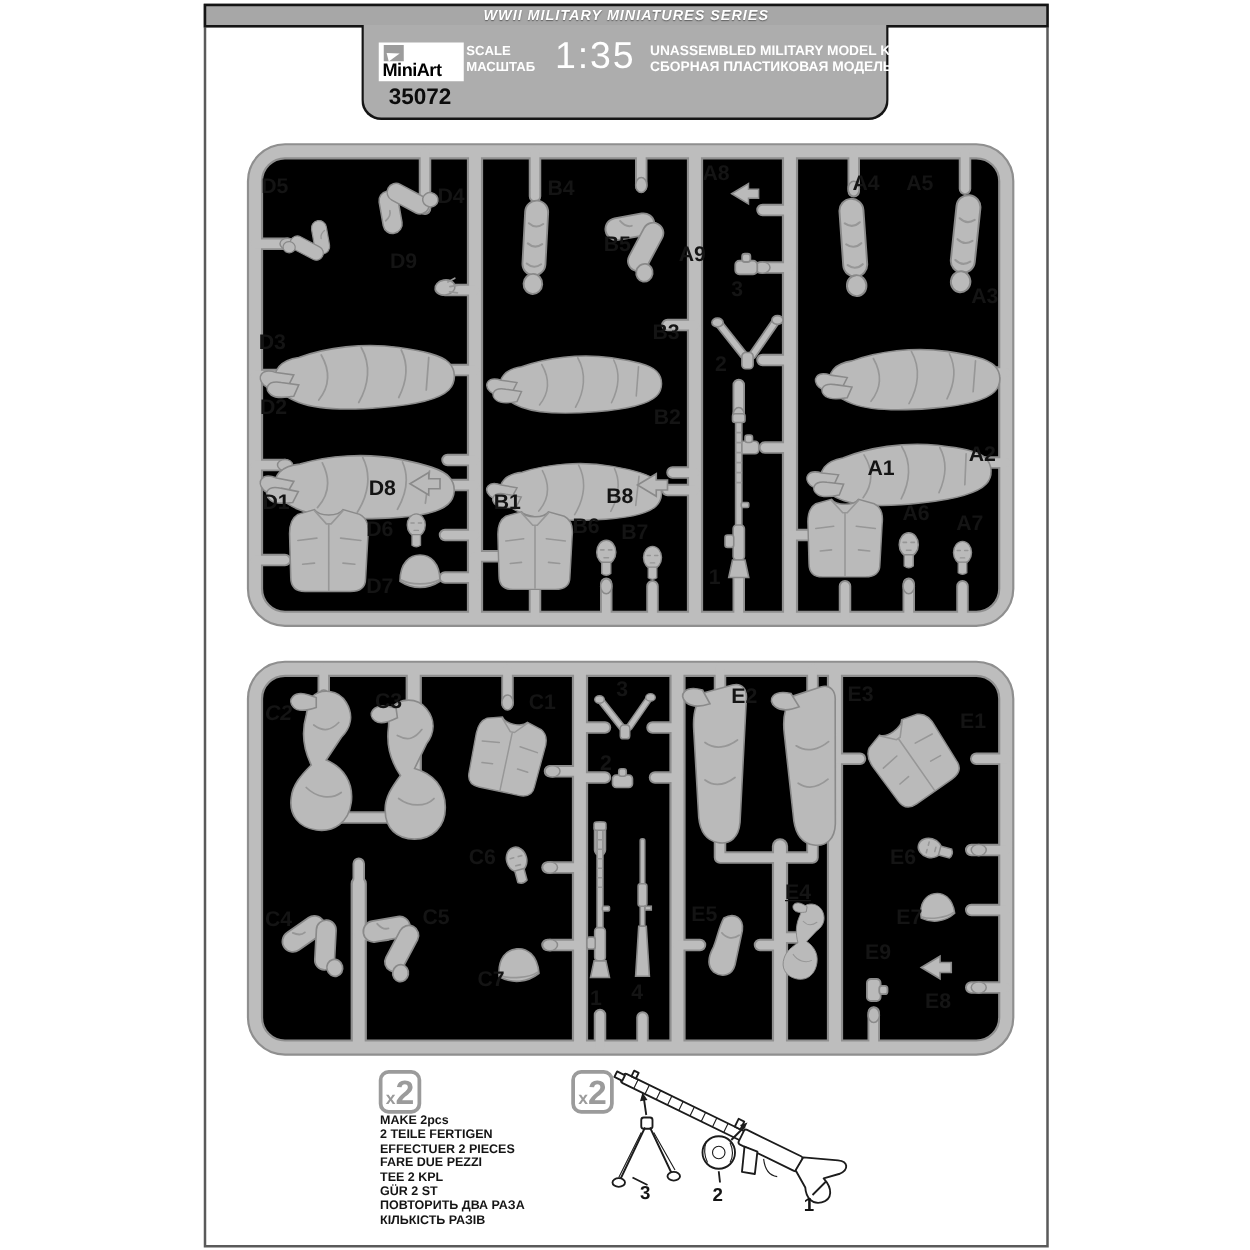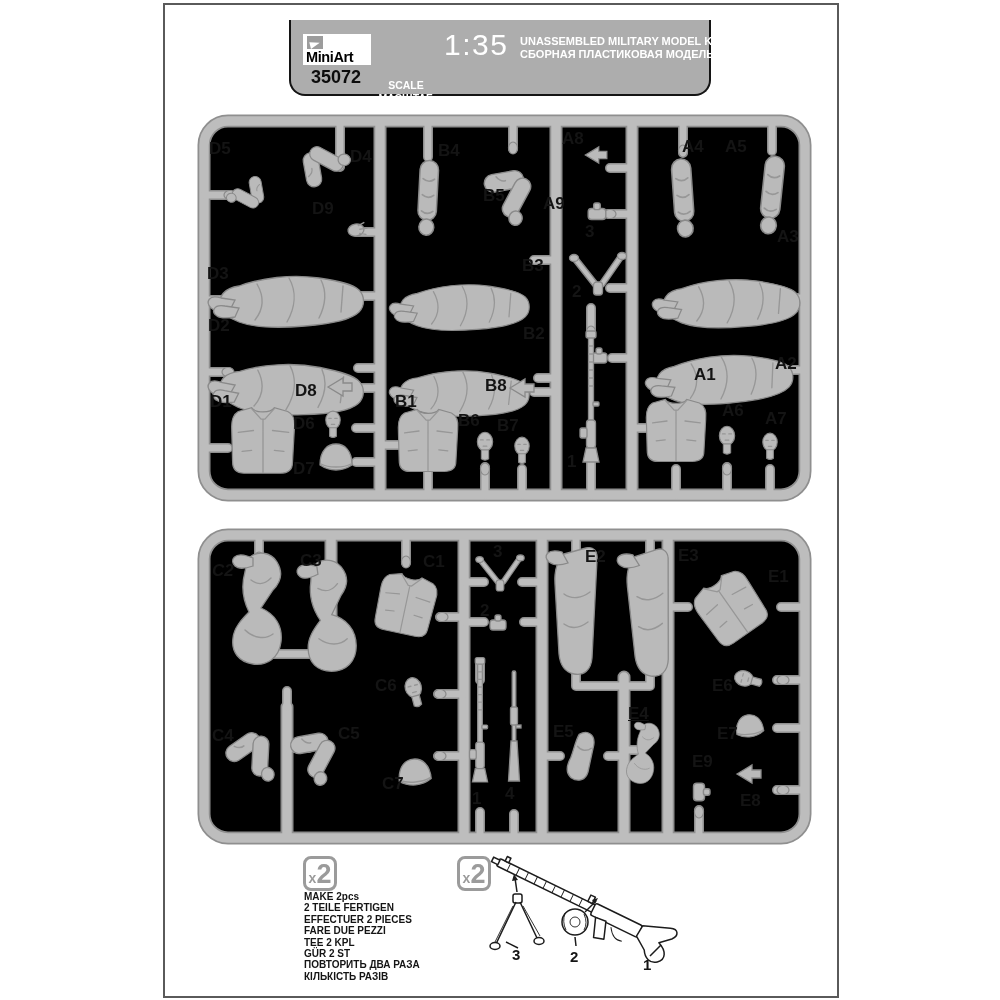--- a/index.html
+++ b/index.html
@@ -14,22 +14,22 @@
   
   .hdrbox{position:absolute;left:124px;top:15px;width:422px;height:76px;background:#adadad;
           border:2px solid #141414;border-top:none;border-radius:0 0 16px 16px;box-sizing:border-box;}
   .logo{position:absolute;left:12px;top:14px;width:68px;height:31px;background:#ffffff;}
   .logo .mark{position:absolute;left:4px;top:2px;width:16px;height:13px;background:#9c9c9c;}
   .logo .mark:after{content:"";position:absolute;left:3px;top:5px;width:0;height:0;
           border-left:10px solid #ffffff;border-top:3px solid transparent;border-bottom:4px solid transparent;
           transform:rotate(-14deg);}
   .logo .word{position:absolute;left:3px;bottom:0px;font-size:14.5px;font-weight:bold;color:#000;
           letter-spacing:-.4px;}
-  .scalelbl{position:absolute;left:82px;top:15px;width:66px;text-align:center;color:#fff;font-weight:bold;
-          font-size:10.5px;line-height:13px;margin-top:44px;}
+  .scalelbl{position:absolute;left:82px;top:15px;width:66px;text-align:left;color:#fff;font-weight:bold;
+          font-size:10.5px;line-height:13px;}
   .scaleval{position:absolute;left:153px;top:8px;color:#fff;font-weight:normal;font-size:30px;letter-spacing:1.5px;}
   .kittype{position:absolute;left:229px;top:15px;color:#fff;font-weight:bold;font-size:11px;line-height:13px;
           white-space:nowrap;}
   .code{position:absolute;left:10px;top:47px;width:70px;text-align:center;font-size:18px;font-weight:bold;color:#0c0c0c;}
   .title{position:absolute;left:90px;top:45px;width:324px;text-align:center;font-size:22px;font-weight:bold;
           color:#0c0c0c;white-space:nowrap;letter-spacing:-.2px;}
   
   .sprue{position:absolute;width:620px;}
   .sprue svg{position:absolute;left:0;top:0;}
   .sprue-top{left:28px;top:105px;height:395px;}
@@ -138,20 +138,23 @@
     </g>
     <g id="p-eq">
       <path d="M-6,-22 C2,-28 10,-24 10,-14 L8,14 C7,22 0,26 -8,22 C-14,18 -14,10 -11,2 C-9,-6 -9,-14 -6,-22 Z"></path>
       <path class="crease" d="M-6,-10 C-2,-6 4,-6 8,-10"></path>
     </g>
   </defs>
 </svg>
 
 <div class="sheet">
 
+  <div class="topbar">
+    <span>WWII MILITARY MINIATURES SERIES</span>
+  </div>
 
   <div class="hdrbox">
     <div class="logo">
       <div class="mark"></div>
       <div class="word">MiniArt</div>
     </div>
     <div class="scalelbl">
       <div>SCALE</div>
       <div>МАСШТАБ</div>
     </div>
@@ -233,21 +236,21 @@
         <span class="plabel" style="left: 392px; top: 113px;">3</span>
         <span class="plabel" style="left: 584px; top: 118px;">A3</span>
         <span class="plabel" style="left: 14px; top: 155px;">D3</span>
         <span class="plabel" style="left: 329px; top: 147px;">B3</span>
         <span class="plabel" style="left: 379px; top: 173px;">2</span>
         <span class="plabel" style="left: 15px; top: 207px;">D2</span>
         <span class="plabel" style="left: 330px; top: 215px;">B2</span>
         <span class="plabel" style="left: 582px; top: 245px;">A2</span>
         <span class="plabel" style="left: 374px; top: 343px;">1</span>
         <span class="plabel" style="left: 102px; top: 272px;">D8</span>
-        <span class="plabel" style="left: 292px; top: 267px; text-align: center;">B8</span>
+        <span class="plabel" style="left: 292px; top: 278px; text-align: center;">B8</span>
         <span class="plabel" style="left: 17px; top: 283px;">D1</span>
         <span class="plabel" style="left: 100px; top: 305px;">D6</span>
         <span class="plabel" style="left: 100px; top: 350px;">D7</span>
         <span class="plabel" style="left: 202px; top: 283px;">B1</span>
         <span class="plabel" style="left: 265px; top: 302px;">B6</span>
         <span class="plabel" style="left: 304px; top: 307px;">B7</span>
         <span class="plabel" style="left: 455px; top: 256px; margin-left: 46px;">A1</span>
         <span class="plabel" style="left: 529px; top: 292px;">A6</span>
         <span class="plabel" style="left: 572px; top: 300px;">A7</span>
       </div>

